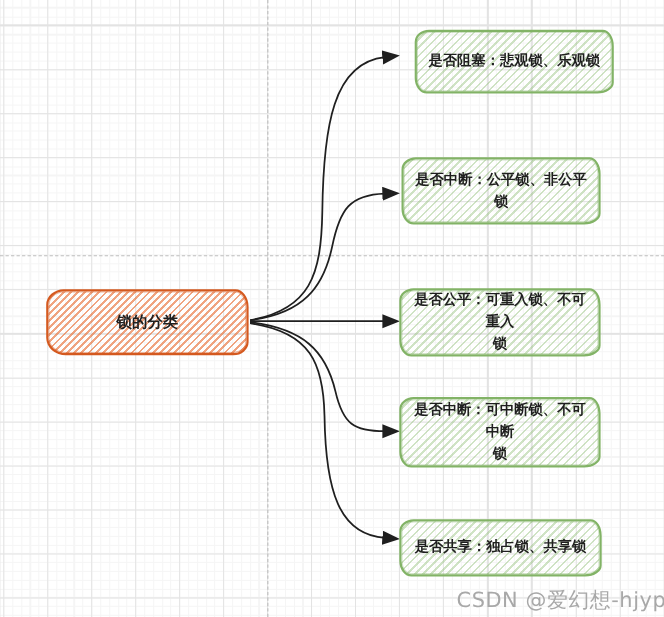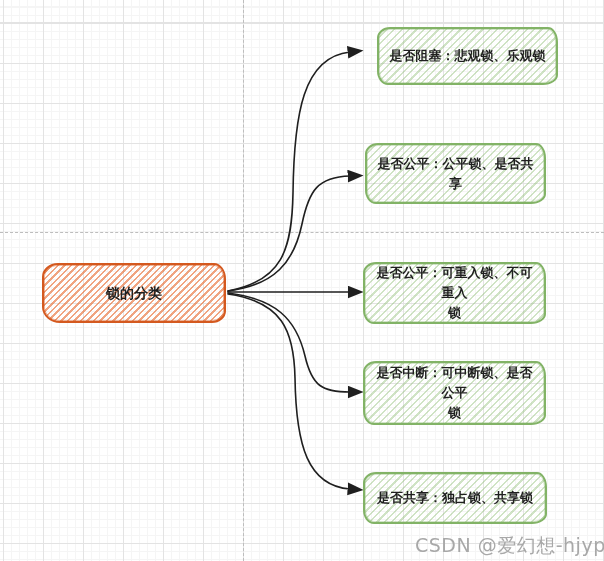--- a/index.html
+++ b/index.html
@@ -74,30 +74,30 @@
 
   <div class="node root">
     <span class="label">锁的分类</span>
   </div>
 
   <div class="node branch b1">
     <span class="label">是否阻塞：悲观锁、乐观锁</span>
   </div>
 
   <div class="node branch b2">
-    <span class="label">是否公平：公平锁、是否共享</span>
+    <span class="label">是否中断：公平锁、非公平锁</span>
   </div>
 
   <div class="node branch b3">
     <span class="label">是否公平：可重入锁、不可重入
 锁</span>
   </div>
 
   <div class="node branch b4">
-    <span class="label">是否中断：可中断锁、是否公平
+    <span class="label">是否中断：可中断锁、不可中断
 锁</span>
   </div>
 
   <div class="node branch b5">
     <span class="label">是否共享：独占锁、共享锁</span>
   </div>
 
   <div class="watermark">CSDN @爱幻想-hjyp</div>
 
 </div>

